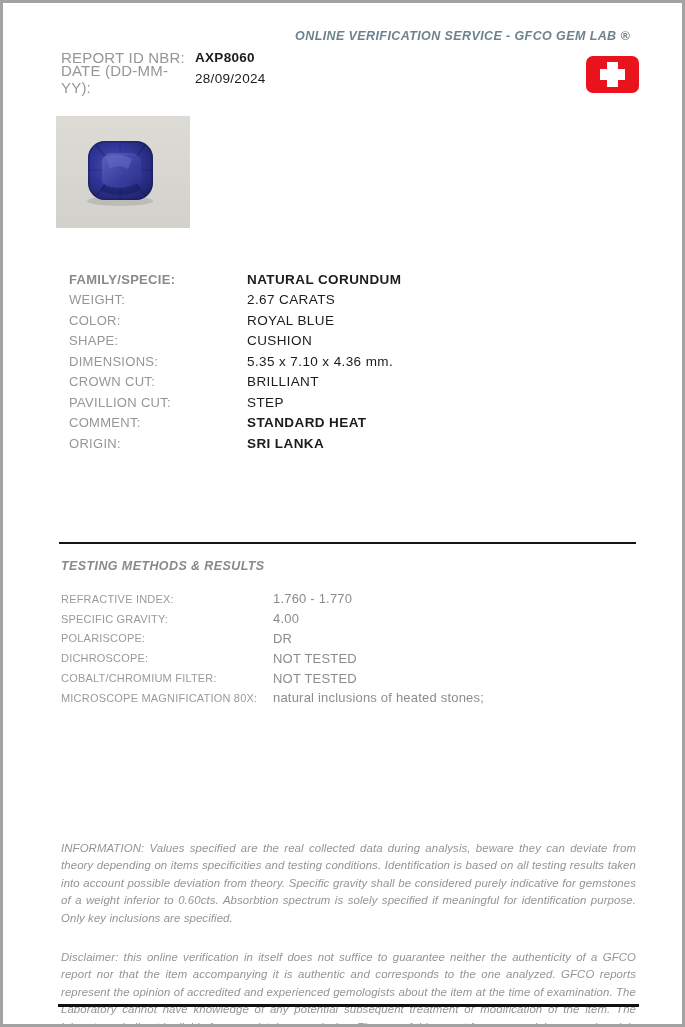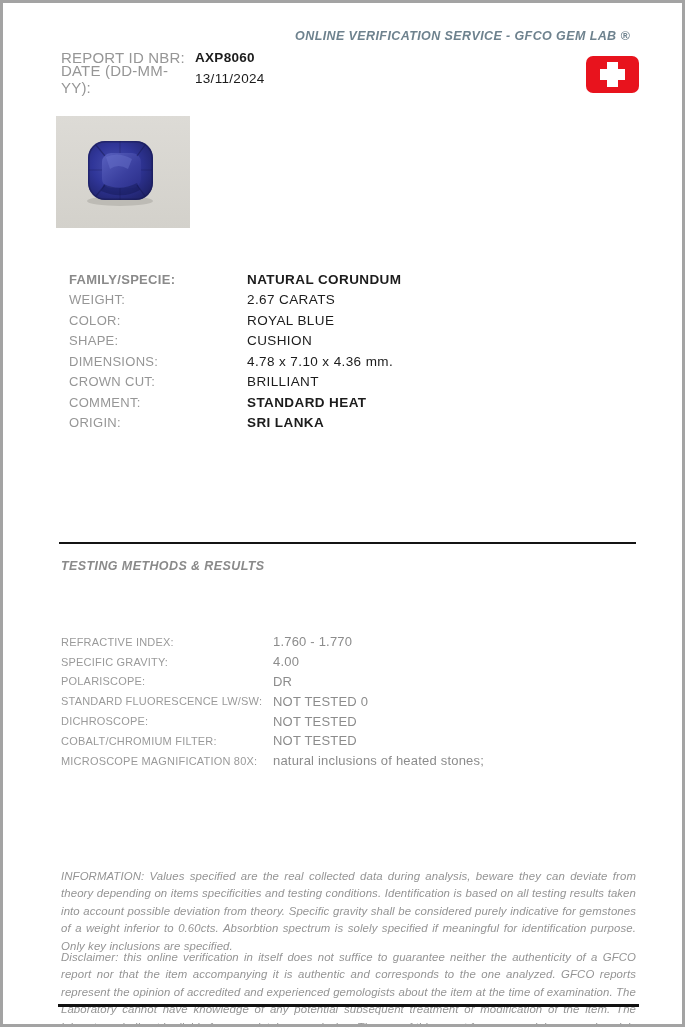--- a/index.html
+++ b/index.html
@@ -89,21 +89,21 @@
   
   .testing-heading {
     position: absolute;
     left: 58px; top: 556px;
     font-size: 12.5px;
     font-weight: bold;
     font-style: italic;
     letter-spacing: 0.4px;
     color: #8a8a8a;
   }
-  .testing { position: absolute; left: 58px; top: 586px; margin-top: 43px; }
+  .testing { position: absolute; left: 58px; top: 586px; }
   .trow { display: flex; align-items: center; height: 19.8px; }
   .tlabel {
     width: 212px;
     font-size: 11px;
     color: #9a9a9a;
     letter-spacing: 0.2px;
   }
   .tvalue { font-size: 13px; color: var(--testing-gray, #8c8c8c); letter-spacing: 0.2px; }
 
   
@@ -111,38 +111,38 @@
     position: absolute;
     left: 58px;
     width: 575px;
     font-size: 11.4px;
     font-style: italic;
     line-height: 17.4px;
     color: var(--paragraph-gray, #949494);
     text-align: justify;
     letter-spacing: 0.1px;
   }
-  .info-para { top: 865px; }
+  .info-para { top: 837px; }
   .disclaimer-para { top: 946px; }
 </style>
 </head>
 <body>
 
 <div class="page">
 
   <div class="service-title">ONLINE VERIFICATION SERVICE - GFCO GEM LAB ®</div>
 
   <div class="header-fields">
     <div class="hrow">
       <span class="hlabel">REPORT ID NBR:</span>
       <span class="hvalue v-bold">AXP8060</span>
     </div>
     <div class="hrow">
       <span class="hlabel">DATE (DD-MM-YY):</span>
-      <span class="hvalue">13/11/2024</span>
+      <span class="hvalue">28/09/2024</span>
     </div>
   </div>
 
   <div class="flag"></div>
 
   <div class="photo">
     <svg width="134" height="112" viewBox="0 0 134 112">
       <defs>
         <radialGradient id="gemBody" cx="42%" cy="42%" r="70%">
           <stop offset="0%" stop-color="#4a51ae"></stop>
@@ -183,27 +183,31 @@
     <div class="drow">
       <span class="dlabel">COLOR:</span>
       <span class="dvalue">ROYAL BLUE</span>
     </div>
     <div class="drow">
       <span class="dlabel">SHAPE:</span>
       <span class="dvalue">CUSHION</span>
     </div>
     <div class="drow">
       <span class="dlabel">DIMENSIONS:</span>
-      <span class="dvalue">4.78 x 7.10 x 4.36 mm.</span>
+      <span class="dvalue">5.35 x 7.10 x 4.36 mm.</span>
     </div>
     <div class="drow">
       <span class="dlabel">CROWN CUT:</span>
       <span class="dvalue">BRILLIANT</span>
     </div>
     <div class="drow">
+      <span class="dlabel">PAVILLION CUT:</span>
+      <span class="dvalue">STEP</span>
+    </div>
+    <div class="drow">
       <span class="dlabel">COMMENT:</span>
       <span class="dvalue v-bold">STANDARD HEAT</span>
     </div>
     <div class="drow">
       <span class="dlabel">ORIGIN:</span>
       <span class="dvalue v-bold">SRI LANKA</span>
     </div>
   </div>
 
   <div class="divider"></div>
@@ -217,24 +221,20 @@
     </div>
     <div class="trow">
       <span class="tlabel">SPECIFIC GRAVITY:</span>
       <span class="tvalue">4.00</span>
     </div>
     <div class="trow">
       <span class="tlabel">POLARISCOPE:</span>
       <span class="tvalue">DR</span>
     </div>
     <div class="trow">
-      <span class="tlabel">STANDARD FLUORESCENCE LW/SW:</span>
-      <span class="tvalue">NOT TESTED 0</span>
-    </div>
-    <div class="trow">
       <span class="tlabel">DICHROSCOPE:</span>
       <span class="tvalue">NOT TESTED</span>
     </div>
     <div class="trow">
       <span class="tlabel">COBALT/CHROMIUM FILTER:</span>
       <span class="tvalue">NOT TESTED</span>
     </div>
     <div class="trow">
       <span class="tlabel">MICROSCOPE MAGNIFICATION 80X:</span>
       <span class="tvalue">natural inclusions of heated stones;</span>

